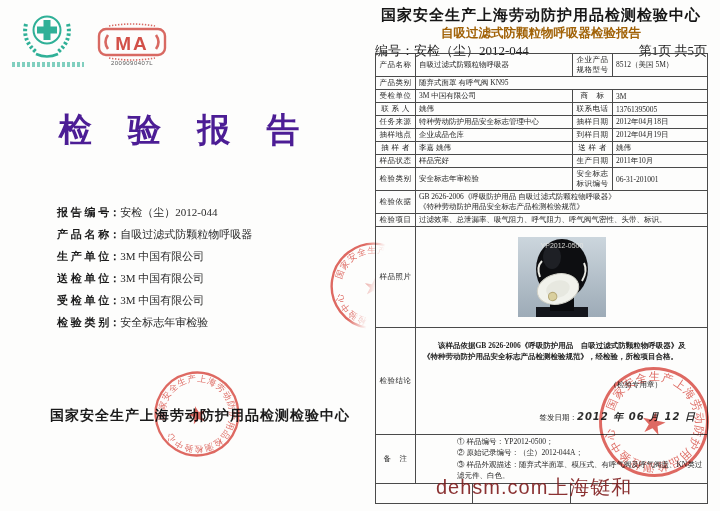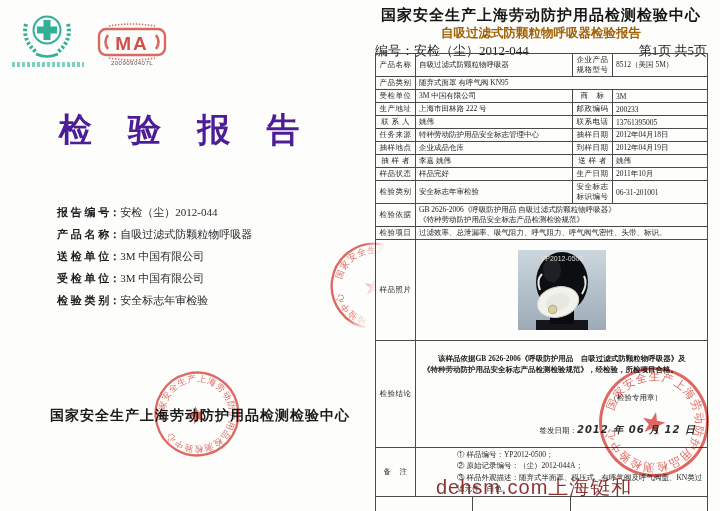--- a/index.html
+++ b/index.html
@@ -105,20 +105,21 @@
     </g>
     <text x="37" y="27" text-anchor="middle" font-size="19" font-weight="bold" font-family="Liberation Sans, DejaVu Sans, sans-serif" fill="#d25048" letter-spacing="2">MA</text>
   </svg>
   <div class="ma-number">2009090407L</div>
 
   <div class="cover-title">检 验 报 告</div>
 
   <div class="cover-fields" id="cover-fields">
       <div class="cover-field"><span class="flabel">报 告 编 号</span><span class="fcolon">：</span><span class="fvalue">安检（尘）2012-044</span></div>
       <div class="cover-field"><span class="flabel">产 品 名 称</span><span class="fcolon">：</span><span class="fvalue">自吸过滤式防颗粒物呼吸器</span></div>
+      <div class="cover-field"><span class="flabel">生 产 单 位</span><span class="fcolon">：</span><span class="fvalue">3M 中国有限公司</span></div>
       <div class="cover-field"><span class="flabel">送 检 单 位</span><span class="fcolon">：</span><span class="fvalue">3M 中国有限公司</span></div>
       <div class="cover-field"><span class="flabel">受 检 单 位</span><span class="fcolon">：</span><span class="fvalue">3M 中国有限公司</span></div>
       <div class="cover-field"><span class="flabel">检 验 类 别</span><span class="fcolon">：</span><span class="fvalue">安全标志年审检验</span></div>
     </div>
 
   <div class="cover-footer">国家安全生产上海劳动防护用品检测检验中心</div>
 
   <div class="rp-h1">国家安全生产上海劳动防护用品检测检验中心</div>
   <div class="rp-h2">自吸过滤式防颗粒物呼吸器检验报告</div>
   <div class="rp-meta">
@@ -143,26 +144,20 @@
           </tr>
           <tr>
             <td class="lbl">产品类别</td>
             <td colspan="3">随弃式面罩  有呼气阀  KN95</td>
           </tr>
           <tr>
             <td class="lbl">受检单位</td>
             <td>3M 中国有限公司</td>
             <td class="lbl">商　标</td>
             <td>3M</td>
-          </tr>
-          <tr>
-            <td class="lbl">生产地址</td>
-            <td>上海市田林路 222 号</td>
-            <td class="lbl">邮政编码</td>
-            <td>200233</td>
           </tr>
           <tr>
             <td class="lbl">联 系 人</td>
             <td>姚伟</td>
             <td class="lbl">联系电话</td>
             <td>13761395005</td>
           </tr>
           <tr>
             <td class="lbl">任务来源</td>
             <td>特种劳动防护用品安全标志管理中心</td>

